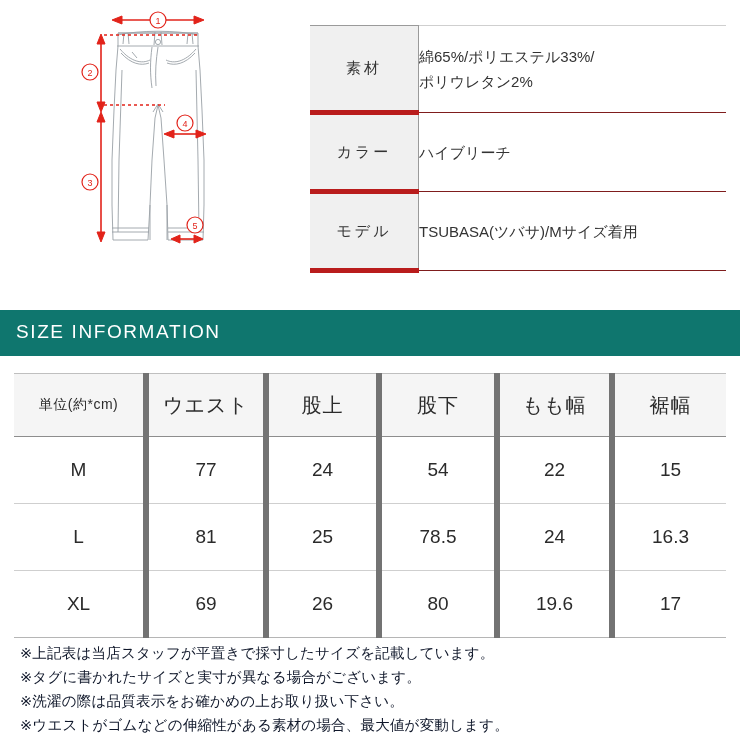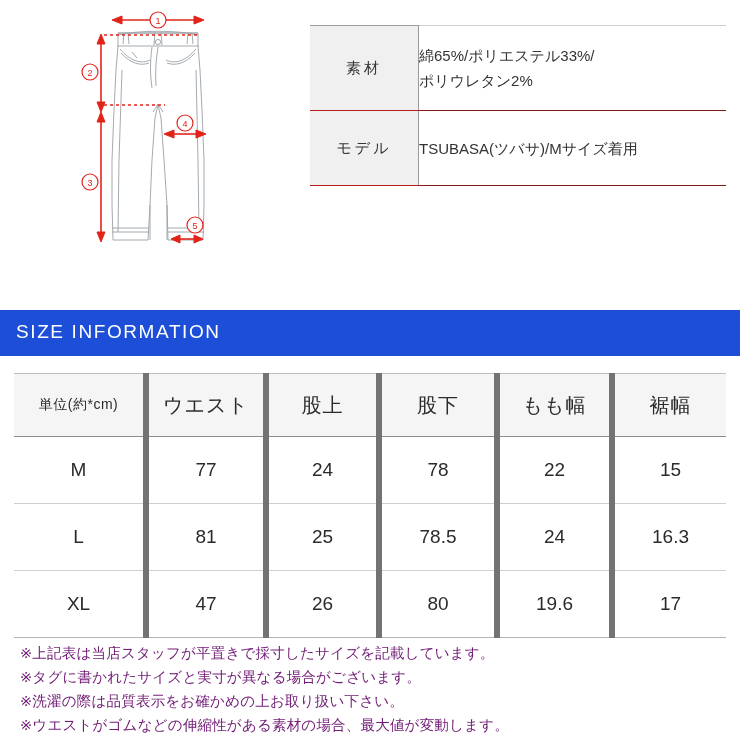--- a/index.html
+++ b/index.html
@@ -82,42 +82,42 @@
     font-size: 15px;
   }
   .spec-label {
     width: 108px;
     background: #f0f0f0;
     text-align: center;
     letter-spacing: 3px;
     font-size: 15.5px;
     color: #333;
     border-right: 1px solid #9a9a9a;
-    border-bottom: 1px solid #b91c1c;
+    border-bottom: 5px solid #b91c1c;
   }
   .spec-row-first .spec-label { border-top: 1px solid #9a9a9a; }
   .spec-value {
     padding: 0 0 0 22px;
     color: #333;
     line-height: 25px;
     border-bottom: 1px solid #7f1d1d;
   }
   .spec-row-first .spec-value { border-top: 1px solid #cfcfcf; }
   .spec-row-mat td { height: 84px; }
   .spec-row-col td { height: 74px; }
   .spec-row-mod td { height: 74px; }
 
   
   .size-band {
     position: absolute;
     left: 0;
     top: 310px;
     width: 740px;
     height: 46px;
-    background: #1d4ed8;
+    background: #0f766e;
   }
   .size-band-title {
     position: absolute;
     left: 16px;
     top: 11px;
     color: #ffffff;
     font-size: 19px;
     letter-spacing: 1.6px;
     font-weight: 400;
   }
@@ -162,21 +162,21 @@
   .size-table tbody tr:last-child td { border-bottom: 1px solid #b5b5b5; }
 
   
   .notes {
     position: absolute;
     left: 20px;
     top: 641px;
     width: 700px;
     font-size: 14.5px;
     line-height: 24px;
-    color: #701a75;
+    color: #0f172a;
     letter-spacing: 0.2px;
   }
   .notes div { white-space: nowrap; }
 </style>
 </head>
 <body>
 
 <div class="top-section">
 
   <div class="diagram-wrap">
@@ -269,20 +269,26 @@
 
   </div>
 
   <table class="spec-table">
     <tbody>
       <tr class="spec-row-first spec-row-mat">
         <td class="spec-label">素材</td>
         <td class="spec-value">
           <div>綿65%/ポリエステル33%/</div>
           <div>ポリウレタン2%</div>
+        </td>
+      </tr>
+      <tr class="spec-row-col">
+        <td class="spec-label">カラー</td>
+        <td class="spec-value">
+          <div>ハイブリーチ</div>
         </td>
       </tr>
       <tr class="spec-row-mod">
         <td class="spec-label">モデル</td>
         <td class="spec-value">
           <div>TSUBASA(ツバサ)/Mサイズ着用</div>
         </td>
       </tr>
     </tbody>
   </table>
@@ -309,35 +315,35 @@
       <th>股下</th>
       <th>もも幅</th>
       <th>裾幅</th>
     </tr>
   </thead>
   <tbody>
     <tr>
       <td>M</td>
       <td>77</td>
       <td>24</td>
-      <td>78</td>
+      <td>54</td>
       <td>22</td>
       <td>15</td>
     </tr>
     <tr>
       <td>L</td>
       <td>81</td>
       <td>25</td>
       <td>78.5</td>
       <td>24</td>
       <td>16.3</td>
     </tr>
     <tr>
       <td>XL</td>
-      <td>47</td>
+      <td>69</td>
       <td>26</td>
       <td>80</td>
       <td>19.6</td>
       <td>17</td>
     </tr>
   </tbody>
 </table>
 
 <div class="notes">
   <div>※上記表は当店スタッフが平置きで採寸したサイズを記載しています。</div>

